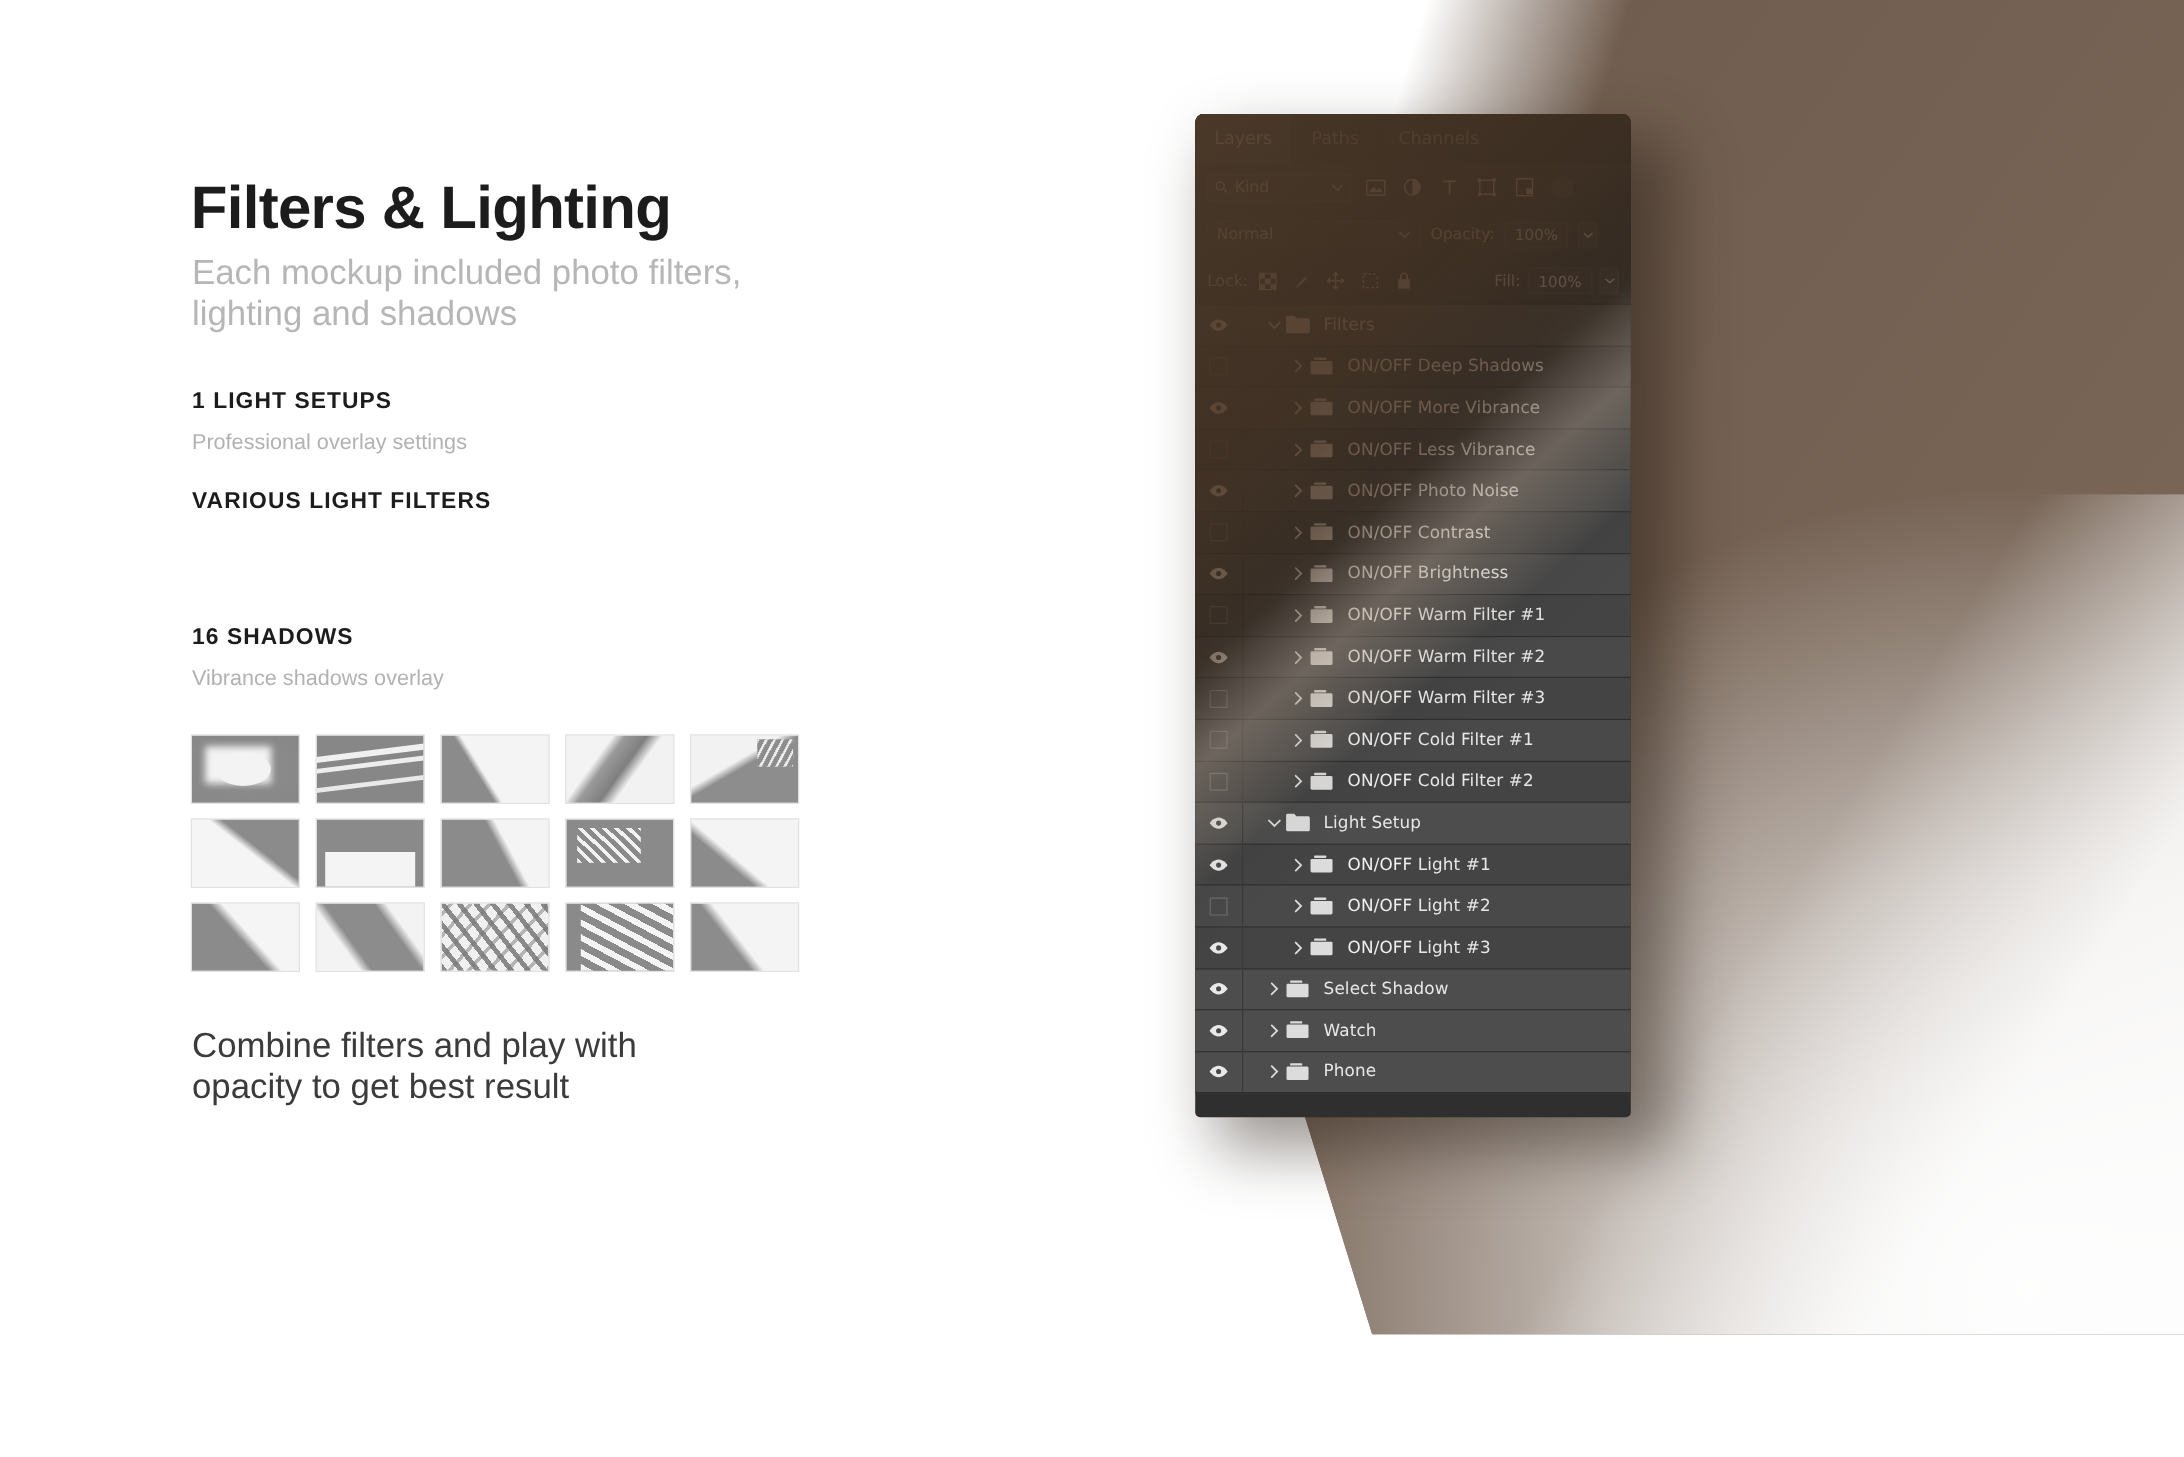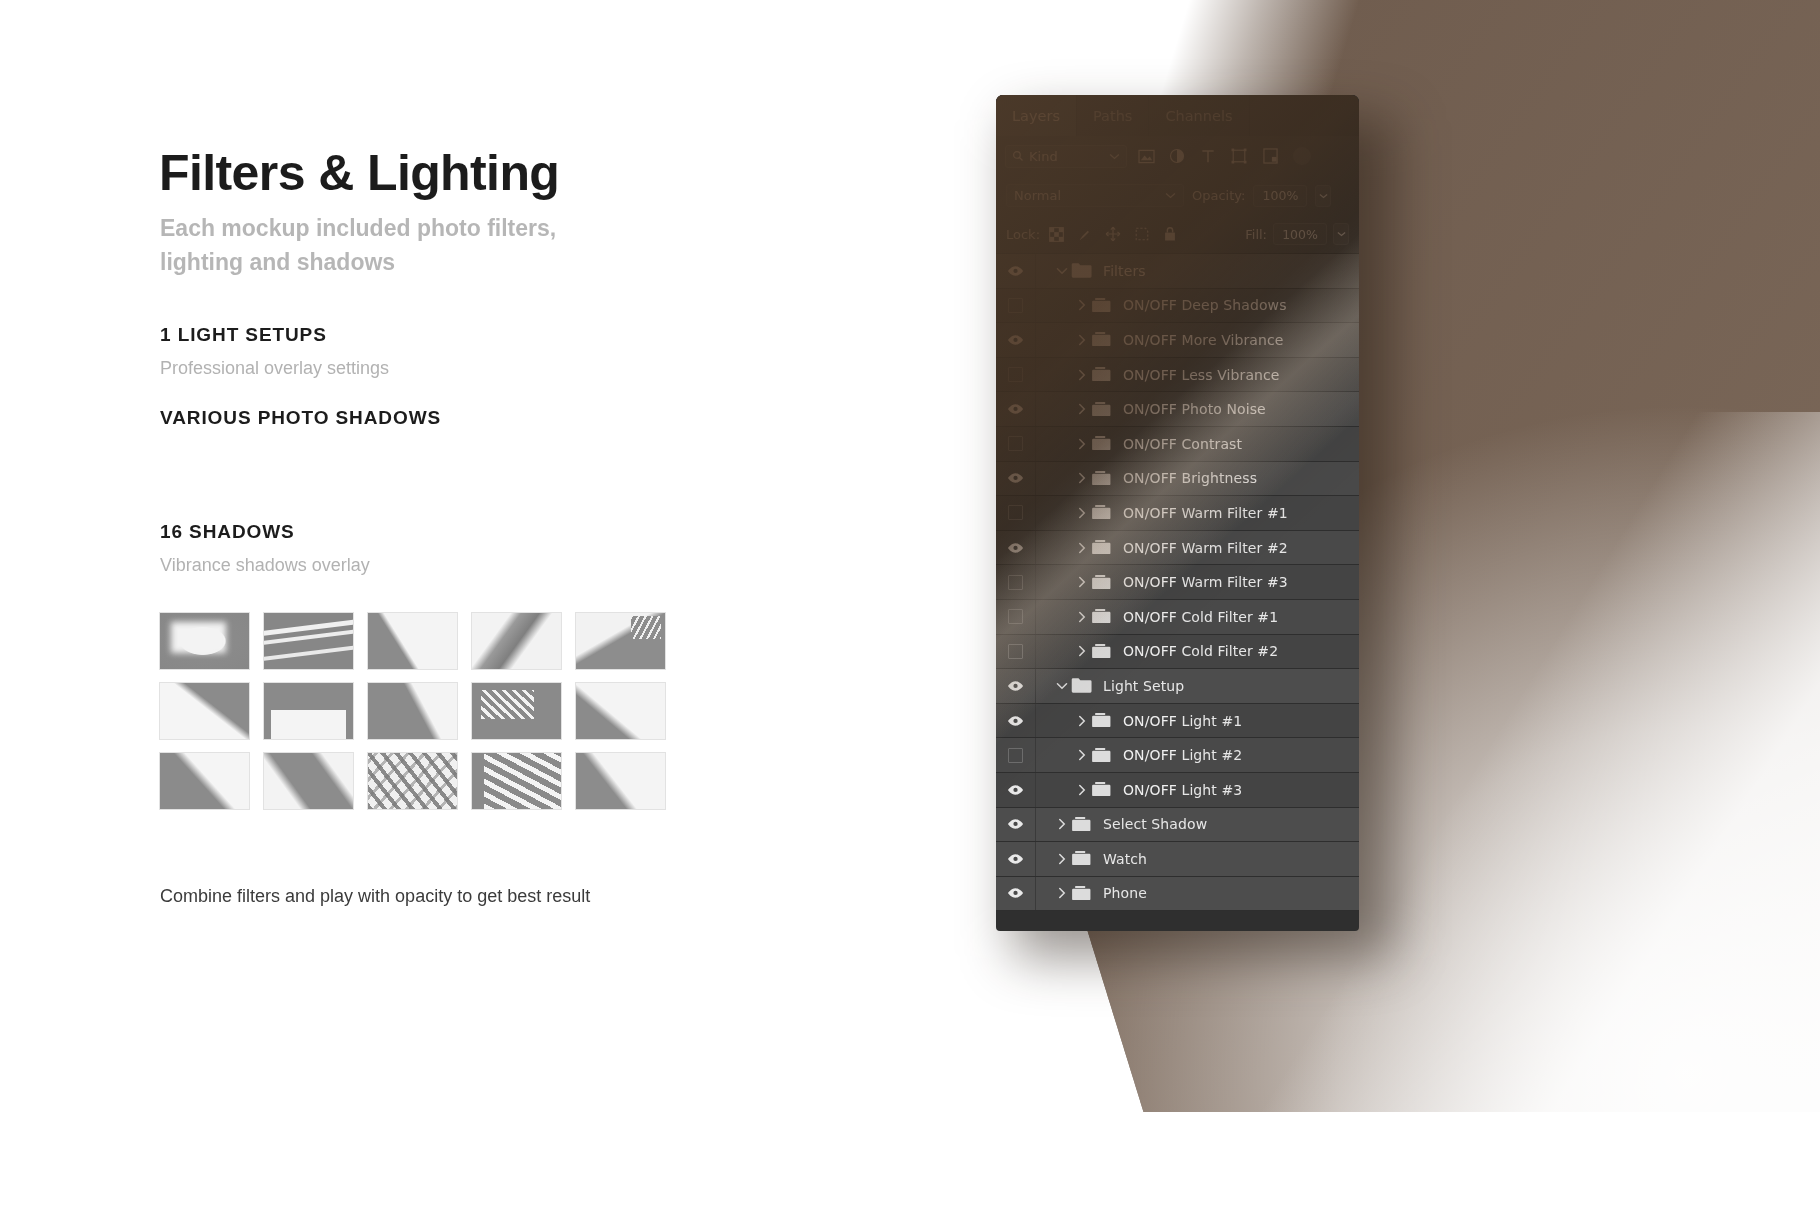--- a/index.html
+++ b/index.html
@@ -83,23 +83,23 @@
     font-size: 50px;
     font-weight: 700;
     letter-spacing: -0.6px;
     color: #1c1c1c;
     white-space: nowrap;
   }
 
   .subtitle {
     position: absolute;
     left: 1px; top: 211px;
-    font-size: 23px;
+    font-size: 29px;
     line-height: 34px;
-    font-weight: 700;
+    font-weight: 400;
     color: #b6b6b6;
     width: 480px;
   }
 
   .feature { position: absolute; left: 1px; }
   .feature .f-title {
     font-size: 19px;
     font-weight: 700;
     letter-spacing: 0.9px;
     color: #1c1c1c;
@@ -112,25 +112,24 @@
     color: #b2b2b2;
   }
 
   #feat-0 { top: 324px; }
   #feat-1 { top: 407px; }
   #feat-2 { top: 521px; }
 
   .outro {
     position: absolute;
     left: 1px; top: 855px;
-    font-size: 18px;
+    font-size: 29px;
     line-height: 34px;
     color: #3b3b3b;
     width: 470px;
-    margin-top: 24px;
   }
 
   
   .thumb-grid {
     position: absolute;
     left: 159px;
     top: 612px;
     width: 520px;
   }
   .thumb-row {
@@ -412,21 +411,21 @@
     <h1 class="page-title">Filters &amp; Lighting</h1>
 
     <p class="subtitle">Each mockup included photo filters, lighting and shadows</p>
 
     <div class="feature" id="feat-0">
       <div class="f-title">1 LIGHT SETUPS</div>
       <div class="f-desc">Professional overlay settings</div>
     </div>
 
     <div class="feature" id="feat-1">
-      <div class="f-title">VARIOUS PHOTO SHADOWS</div>
+      <div class="f-title">VARIOUS LIGHT FILTERS</div>
     </div>
 
     <div class="feature" id="feat-2">
       <div class="f-title">16 SHADOWS</div>
       <div class="f-desc">Vibrance shadows overlay</div>
     </div>
 
     <p class="outro">Combine filters and play with opacity to get best result</p>
   </div>
 

